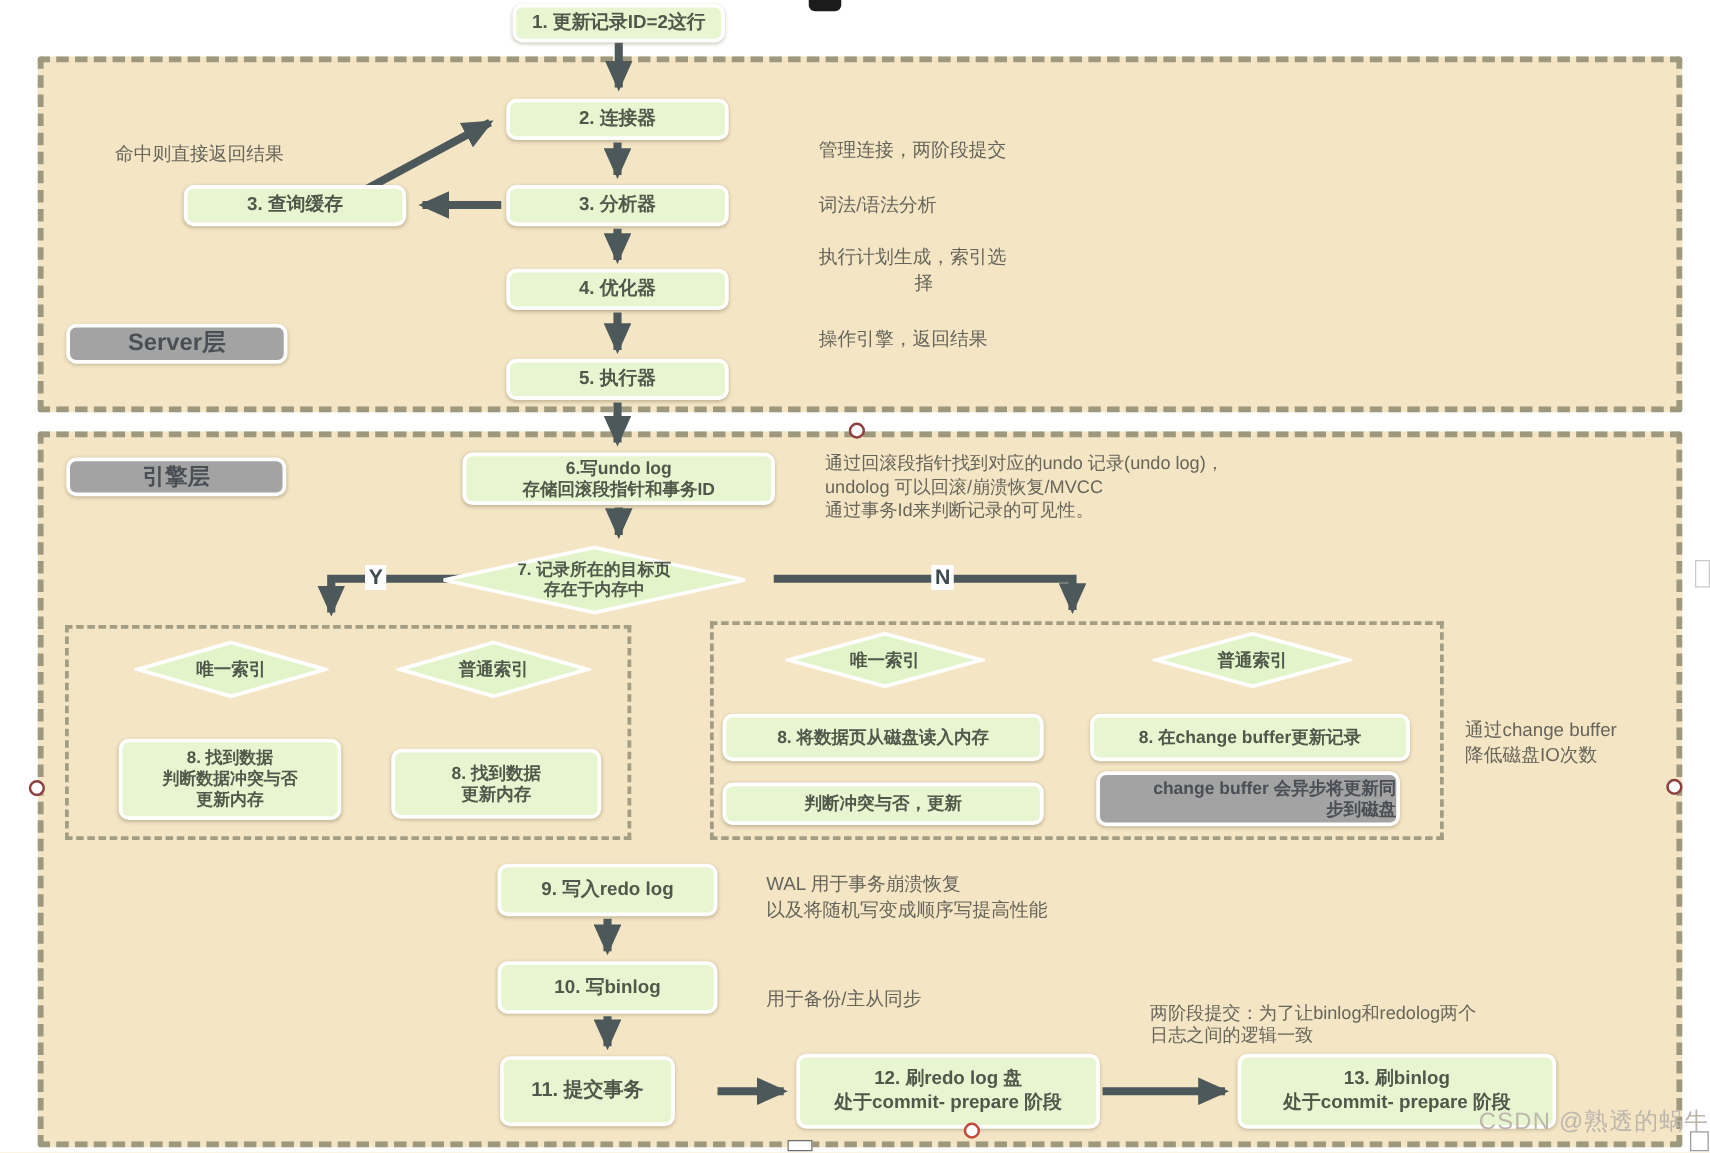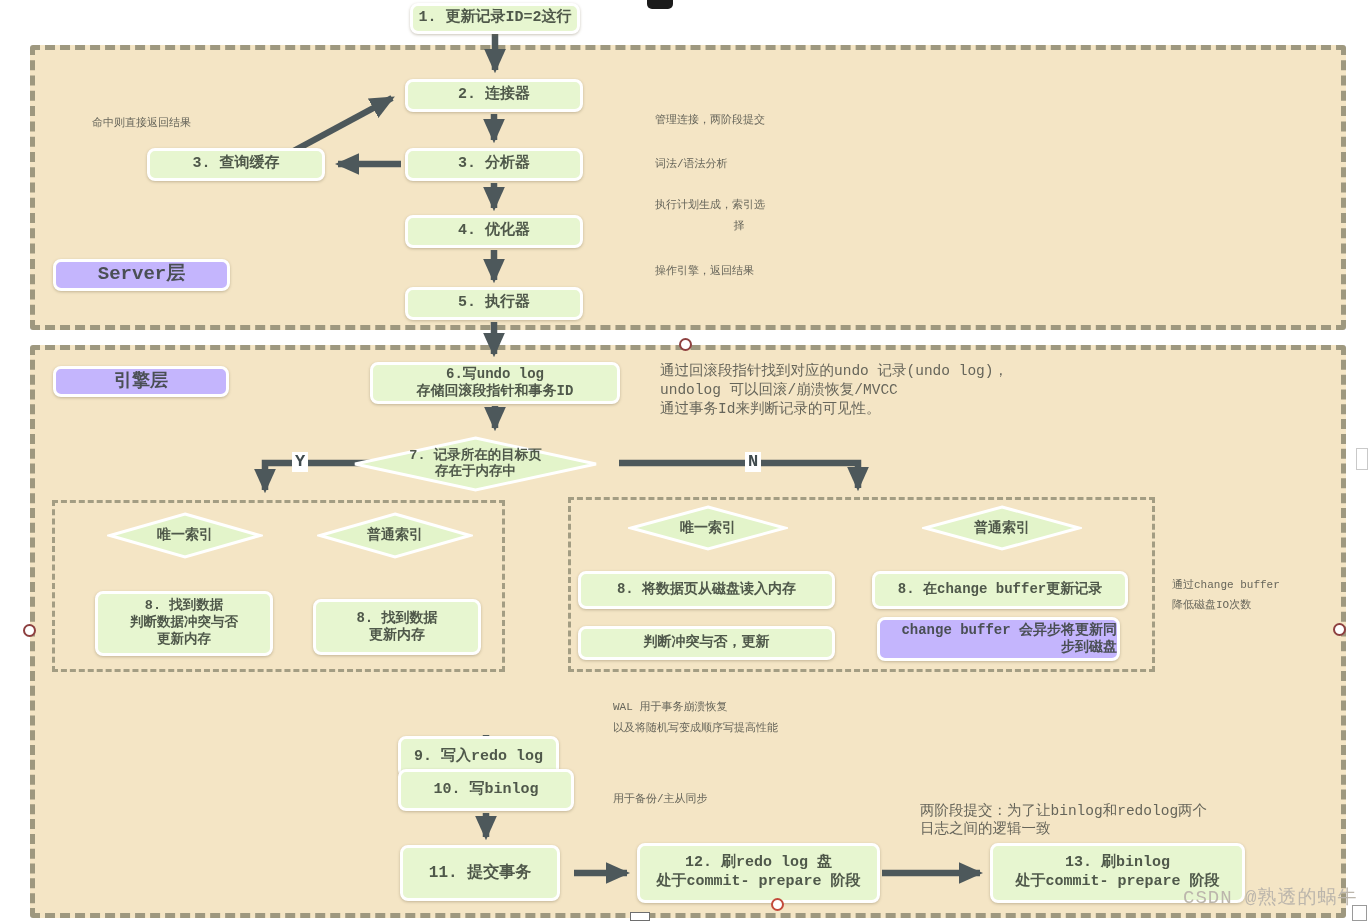--- a/index.html
+++ b/index.html
@@ -1,38 +1,38 @@
 <!DOCTYPE html>
 <html><head>
 <meta charset="utf-8">
 <style>
   html,body{margin:0;padding:0;}
   body{
     width:1368px;height:922px;position:relative;overflow:hidden;
     background:#ffffff;
     font-family:"Liberation Sans","DejaVu Sans",sans-serif;
   }
-  .abs{position:absolute;box-sizing:border-box;font-family:Liberation Mono, monospace;}
+  .abs{position:absolute;box-sizing:border-box;}
   .layer{
     border:5px dashed #9e987f;background:#f4e5c5;border-radius:3px;z-index:0;
   }
   .dgroup{
     border:3px dashed #a39d83;background:transparent;z-index:1;
   }
   .node{
     background:#e7f6d0;border:3px solid #ffffff;border-radius:8px;
     box-shadow:0 1px 3px rgba(120,110,80,.4);
     display:flex;flex-direction:column;align-items:center;justify-content:center;
     color:#4f584a;font-weight:bold;font-size:15px;line-height:1.25;
     text-align:center;z-index:3;
   }
   .node.small{font-size:14px;}
-  .purple{background:#c4b5fd;}
+  .purple{background:#a3a3a3;}
   .note{
-    color:#66655a;font-size:11px;line-height:21px;z-index:3;white-space:nowrap;
+    color:#66655a;font-size:15px;line-height:21px;z-index:3;white-space:nowrap;
   }
   .diamond{z-index:3;display:flex;align-items:center;justify-content:center;}
   .diamond svg{position:absolute;left:0;top:0;width:100%;height:100%;}
   .diamond .dtext{
     position:relative;z-index:2;color:#4f584a;font-weight:bold;font-size:14px;
     line-height:1.2;text-align:center;
   }
   .branch-label{
     z-index:4;background:#ffffff;color:#3f4a4d;font-weight:bold;font-size:17px;
     padding:0 3px;line-height:20px;
@@ -196,41 +196,41 @@
 </div>
 <div class="abs node small purple" style="left:877px;top:617px;width:243px;height:44px;color:#4a4f55;align-items:flex-end;">
   <div>change buffer 会异步将更新同</div>
   <div>步到磁盘</div>
 </div>
 <div class="abs note" style="left:1172px;top:575px;line-height:20px;">
   <div>通过change buffer</div>
   <div>降低磁盘IO次数</div>
 </div>
 
-<div class="abs node" style="left:398px;top:691px;width:161px;height:42px;margin-top:45px;">
+<div class="abs node" style="left:398px;top:691px;width:176px;height:42px;">
   <div>9. 写入redo log</div>
 </div>
 <div class="abs note" style="left:613px;top:697px;line-height:21px;">
   <div>WAL 用于事务崩溃恢复</div>
   <div>以及将随机写变成顺序写提高性能</div>
 </div>
 
 <div class="abs node" style="left:398px;top:769px;width:176px;height:42px;">
   <div>10. 写binlog</div>
 </div>
 <div class="abs note" style="left:613px;top:789px;">
   <span>用于备份/主从同步</span>
 </div>
 
 <div class="abs note" style="left:920px;top:802px;font-size:14.5px;line-height:18px;">
   <div>两阶段提交：为了让binlog和redolog两个</div>
   <div>日志之间的逻辑一致</div>
 </div>
 
-<div class="abs node" style="left:400px;top:845px;width:160px;height:56px;font-size:16px;">
+<div class="abs node" style="left:400px;top:845px;width:140px;height:56px;font-size:16px;">
   <div>11. 提交事务</div>
 </div>
 <div class="abs node" style="left:637px;top:843px;width:243px;height:60px;">
   <div>12. 刷redo log 盘</div>
   <div>处于commit- prepare 阶段</div>
 </div>
 <div class="abs node" style="left:990px;top:843px;width:255px;height:60px;">
   <div>13. 刷binlog</div>
   <div>处于commit- prepare 阶段</div>
 </div>

